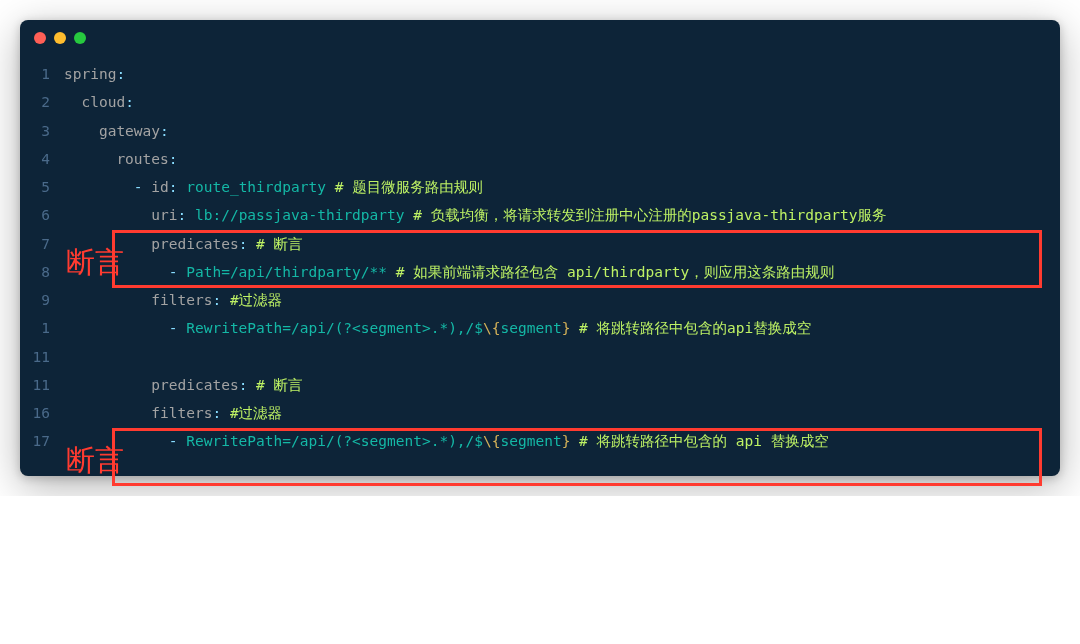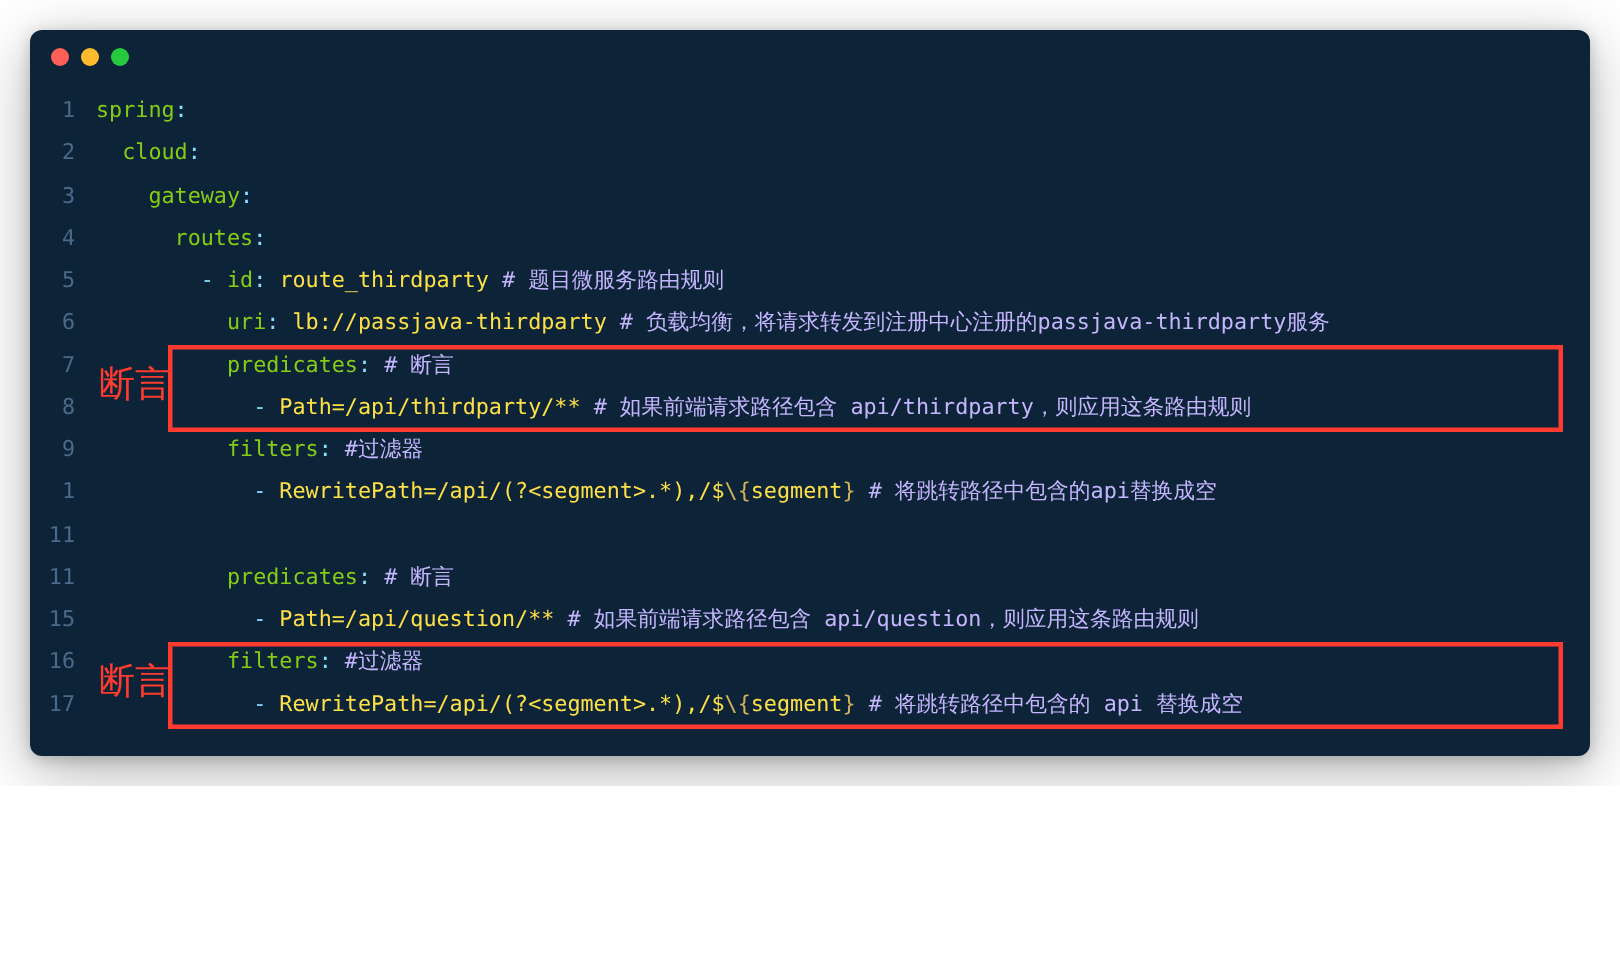--- a/index.html
+++ b/index.html
@@ -50,36 +50,36 @@
       text-align: right;
       color: #4a6a8a;
       padding-right: 14px;
       flex-shrink: 0;
       user-select: none;
     }
     .code {
       flex: 1;
       color: #d4d4d4;
     }
-    .key { color: #84cc16; }
-    .val { color: #fde047; }
+    .key { color: #a3a3a3; }
+    .val { color: #14b8a6; }
     .dash { color: #89ddff; }
-    .comment { color: #c4b5fd; }
+    .comment { color: #bef264; }
     .escape { color: #d4b158; }
     .colon { color: #89ddff; }
     .highlight-box {
       position: absolute;
       border: 3px solid #ff3b30;
       pointer-events: none;
       z-index: 5;
     }
     .annotation {
       position: absolute;
       color: #ff3b30;
-      font-size: 24px;
+      font-size: 29px;
       font-weight: 500;
       z-index: 6;
       font-family: -apple-system, "PingFang SC", "Microsoft YaHei", sans-serif;
       writing-mode: horizontal-tb;
     }
   </style>
 </head>
 <body>
 
 <div class="window">
@@ -152,24 +152,20 @@
       <span class="code"> </span>
     </div>
 
 
 
     <div class="line">
       <span class="lineno">11</span>
       <span class="code">          <span class="key">predicates</span><span class="colon">: </span><span class="comment"># 断言</span></span>
     </div>
 
-    <div class="line">
-      <span class="lineno">15</span>
-      <span class="code">            <span class="dash">- </span><span class="val">Path=/api/question/**</span> <span class="comment"># 如果前端请求路径包含 api/question，则应用这条路由规则</span></span>
-    </div>
 
     <div class="line">
       <span class="lineno">16</span>
       <span class="code">          <span class="key">filters</span><span class="colon">: </span><span class="comment">#过滤器</span></span>
     </div>
 
     <div class="line">
       <span class="lineno">17</span>
       <span class="code">            <span class="dash">- </span><span class="val">RewritePath=/api/(?&lt;segment&gt;.*),/$</span><span class="escape">\{</span><span class="val">segment</span><span class="escape">}</span> <span class="comment"># 将跳转路径中包含的 api 替换成空</span></span>
     </div>

